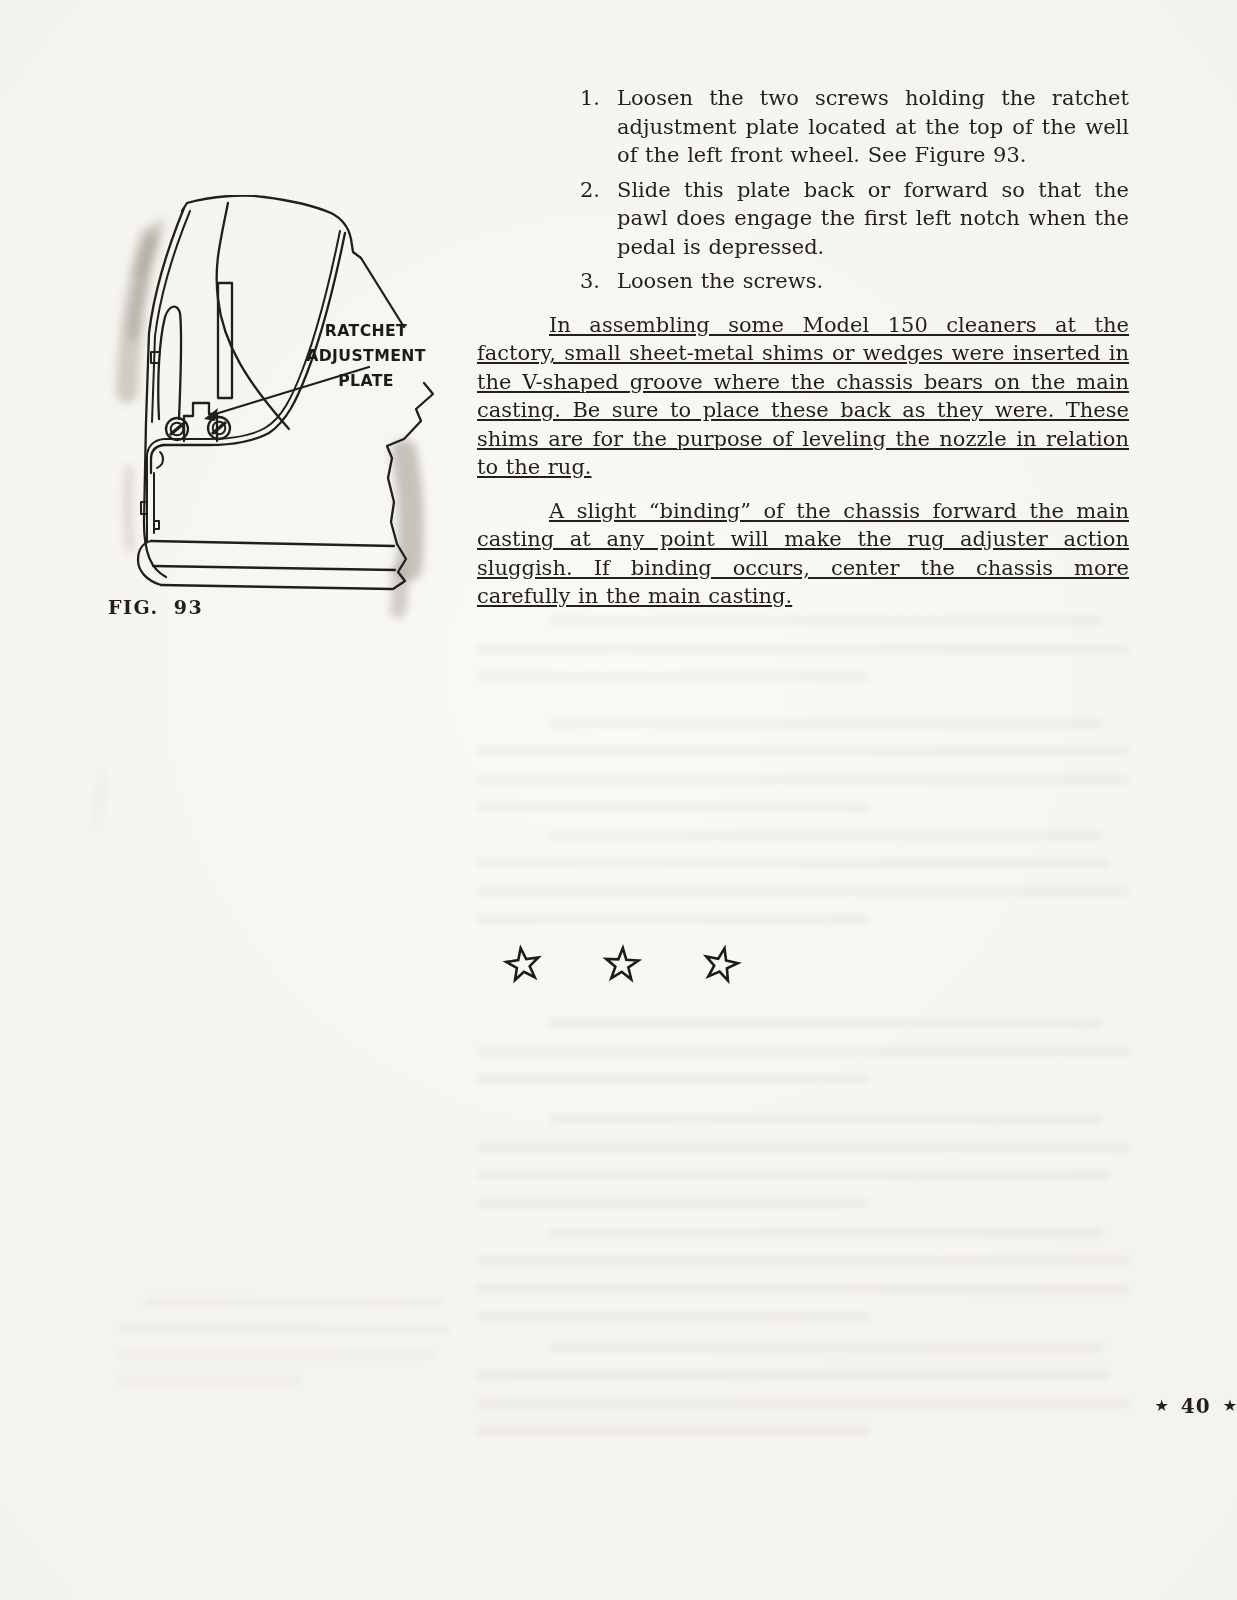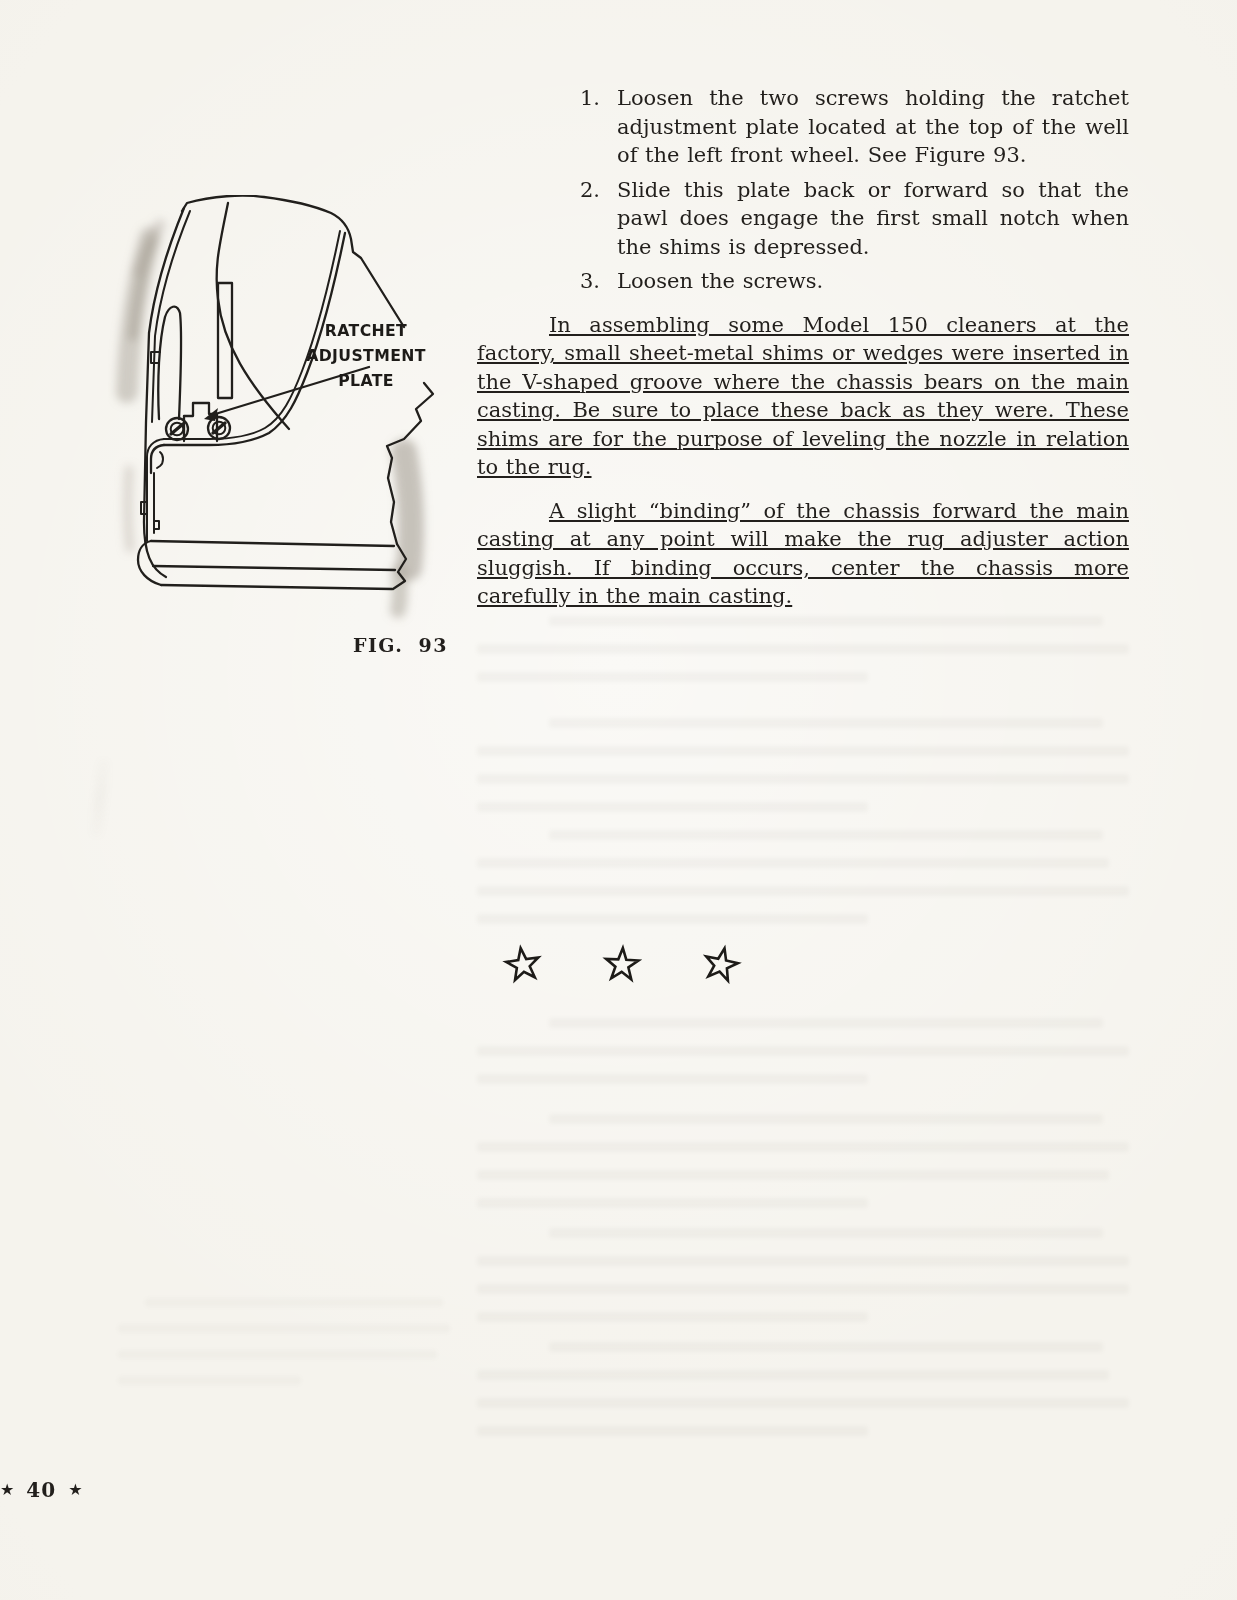--- a/index.html
+++ b/index.html
@@ -21,21 +21,21 @@
   .ink path, .ink circle{fill:none;stroke:#211f1c;stroke-width:2.3;stroke-linecap:round;stroke-linejoin:round;}
   .ink .thin{stroke-width:2;}
   .ink .slotline{stroke-width:3.4;}
   .fig-label{
     position:absolute;left:300px;top:318px;width:132px;
     text-align:center;color:#1d1b18;
     font:700 16.5px/25px "DejaVu Sans","Liberation Sans",sans-serif;
     letter-spacing:.4px;transform:scaleX(.95);
   }
   .fig-caption{
-    position:absolute;left:108px;top:634px;width:340px;text-align:right;
+    position:absolute;left:108px;top:596px;width:340px;text-align:left;
     font:700 19px "DejaVu Serif","Liberation Serif",serif;letter-spacing:1.5px;word-spacing:7px;
   }
 
   
   .col{
     position:absolute;left:477px;top:84px;width:652px;
     font-size:21px;line-height:28.5px;
     text-align:justify;
     hyphens:manual;-webkit-hyphens:manual;
     word-spacing:1px;
@@ -47,21 +47,21 @@
 
   
   .stars{position:absolute;left:502px;top:944px;width:240px;display:flex;justify-content:space-between;}
   .star-svg{width:42px;height:42px;}
   .star-svg path{fill:none;stroke:#1d1b18;stroke-width:2.6;stroke-linejoin:miter;}
   .s1{transform:rotate(-8deg);}
   .s2{transform:rotate(3deg);}
   .s3{transform:rotate(12deg);}
 
   
-  .footer{position:absolute;left:0;top:1478px;width:1237px;text-align:left;font-size:20px;font-weight:700;}
+  .footer{position:absolute;left:0;top:1394px;width:1237px;text-align:right;font-size:20px;font-weight:700;}
   .footer .fstar{font-size:16px;font-weight:400;vertical-align:2px;}
   .footer .pageno{margin:0 12px;letter-spacing:1px;}
 
   
   .ghost{position:absolute;left:477px;width:652px;}
   .ghost div{height:10px;margin-bottom:18px;background:#6b6558;opacity:.05;filter:blur(2px);border-radius:3px;}
   .ghost .w1{width:85%;margin-left:11%;}
   .ghost .w2{width:100%;}
   .ghost .w3{width:97%;}
   .ghost .w4{width:60%;}
@@ -151,21 +151,21 @@
   <div class="fig-caption">FIG. 93</div>
 
   <div class="col">
     <ol class="steps">
       <li>
         <span class="num">1.</span>
         <span>Loosen the two screws holding the ratchet adjust­ment plate located at the top of the well of the left front wheel. See Figure 93.</span>
       </li>
       <li>
         <span class="num">2.</span>
-        <span>Slide this plate back or forward so that the pawl does engage the first small notch when the shims is depressed.</span>
+        <span>Slide this plate back or forward so that the pawl does engage the first left notch when the pedal is depressed.</span>
       </li>
       <li>
         <span class="num">3.</span>
         <span>Loosen the screws.</span>
       </li>
     </ol>
     <p class="para">In assembling some Model 150 cleaners at the factory, small sheet-metal shims or wedges were inserted in the V-shaped groove where the chassis bears on the main casting. Be sure to place these back as they were. These shims are for the purpose of leveling the nozzle in relation to the rug.</p>
     <p class="para">A slight “binding” of the chassis forward the main casting at any point will make the rug adjuster action sluggish. If binding occurs, center the chassis more carefully in the main casting.</p>
   </div>
 

